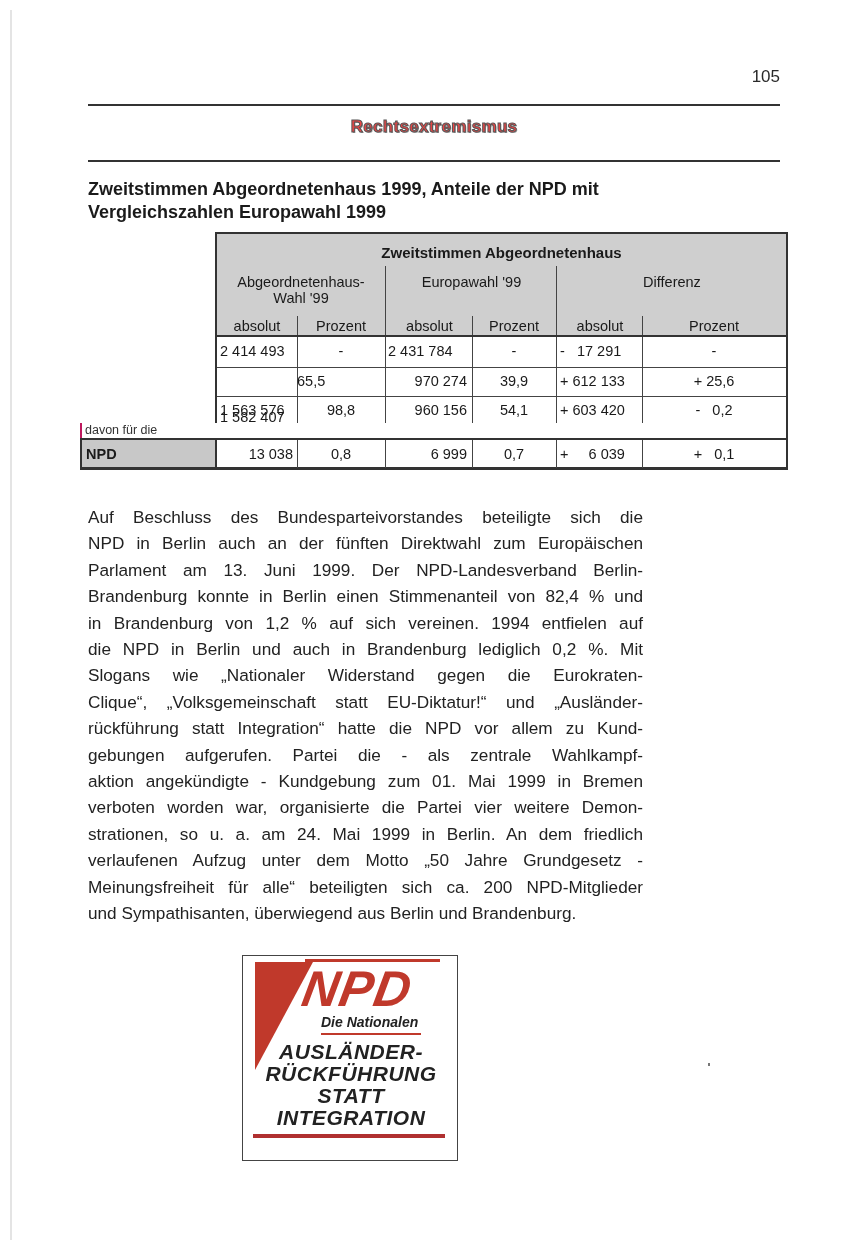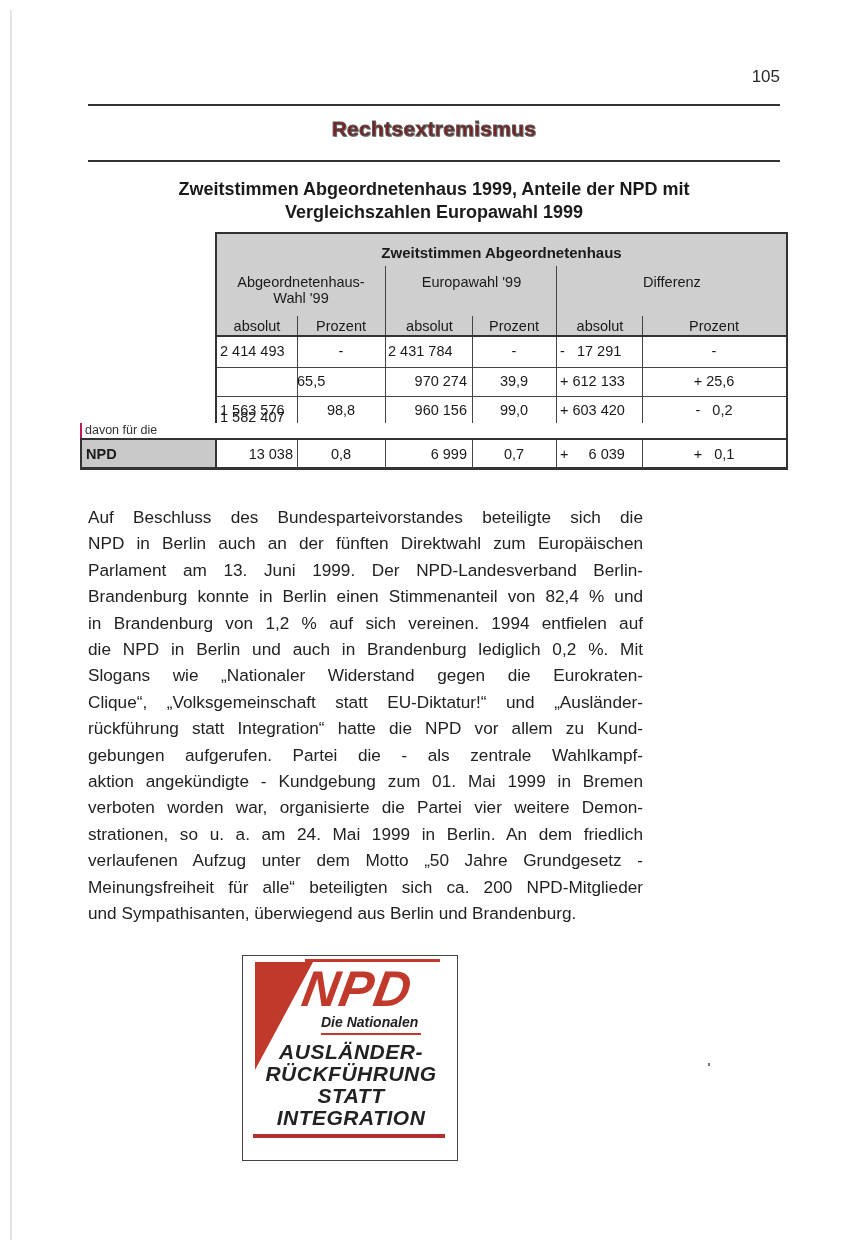--- a/index.html
+++ b/index.html
@@ -7,26 +7,26 @@
       width: 868px; height: 1257px; background: #ffffff; position: relative; overflow: hidden;
       font-family: "Liberation Sans", sans-serif; color: #1a1a1a;
     }
     .left-edge { position: absolute; left: 10px; top: 10px; width: 2px; height: 1230px; background: #e4e4e4; }
     .page-number { position: absolute; right: 88px; top: 67px; font-size: 17px; color: #2a2a2a; }
     .rule { position: absolute; left: 88px; width: 692px; height: 2px; background: #333; }
     .rule.top { top: 104px; }
     .rule.bottom { top: 160px; }
     .section-header {
       position: absolute; left: 88px; width: 692px; top: 117px; text-align: center;
-      font-size: 21px; font-weight: bold; color: #7f1d1d; letter-spacing: 0.3px;
+      font-size: 17px; font-weight: bold; color: #ef4444; letter-spacing: 0.3px;
       -webkit-text-stroke: 1px #555;
       text-shadow: 1px 1px 0 #999;
     }
     .table-title {
-      position: absolute; left: 88px; width: 692px; top: 178px; text-align: center;
+      position: absolute; left: 88px; width: 692px; top: 178px; text-align: left;
       font-size: 18px; font-weight: bold; line-height: 23px; color: #1a1a1a;
     }
 
     
     .tbl { position: absolute; left: 80px; top: 230px; width: 712px; height: 252px; }
     .hdr-block {
       position: absolute; left: 135px; top: 2px; width: 573px; height: 105px;
       background: #cfcfcf; border: 2px solid #333; border-bottom: none;
       box-sizing: border-box;
     }
@@ -144,21 +144,21 @@
     <div class="cell" style="left:3px;top:44px;margin-top:28px;">1 582 407</div>
     <div class="cell" style="left:80px;width:88px;text-align:left;top:36px;">65,5</div>
     <div class="cell" style="left:168px;width:82px;text-align:right;top:36px;">970 274</div>
     <div class="cell" style="left:255px;width:84px;text-align:center;top:36px;">39,9</div>
     <div class="cell" style="left:343px;top:36px;">+ 612 133</div>
     <div class="cell" style="left:425px;width:144px;text-align:center;top:36px;">+ 25,6</div>
 
     <div class="cell" style="left:3px;top:65px;">1 563 576</div>
     <div class="cell" style="left:80px;width:88px;text-align:center;top:65px;">98,8</div>
     <div class="cell" style="left:168px;width:82px;text-align:right;top:65px;">960 156</div>
-    <div class="cell" style="left:255px;width:84px;text-align:center;top:65px;">99,0</div>
+    <div class="cell" style="left:255px;width:84px;text-align:center;top:65px;">54,1</div>
     <div class="cell" style="left:343px;top:65px;">+ 603 420</div>
     <div class="cell" style="left:425px;width:144px;text-align:center;top:65px;white-space:pre;">-   0,2</div>
   </div>
 
   <div class="davon-row">
     <div class="davon">davon für die</div>
   </div>
 
   <div class="rowlabel-block" style="top:208px;height:32px;border-bottom-width:3px;">
     <div class="rowlabel" style="top:6px;">NPD</div>

